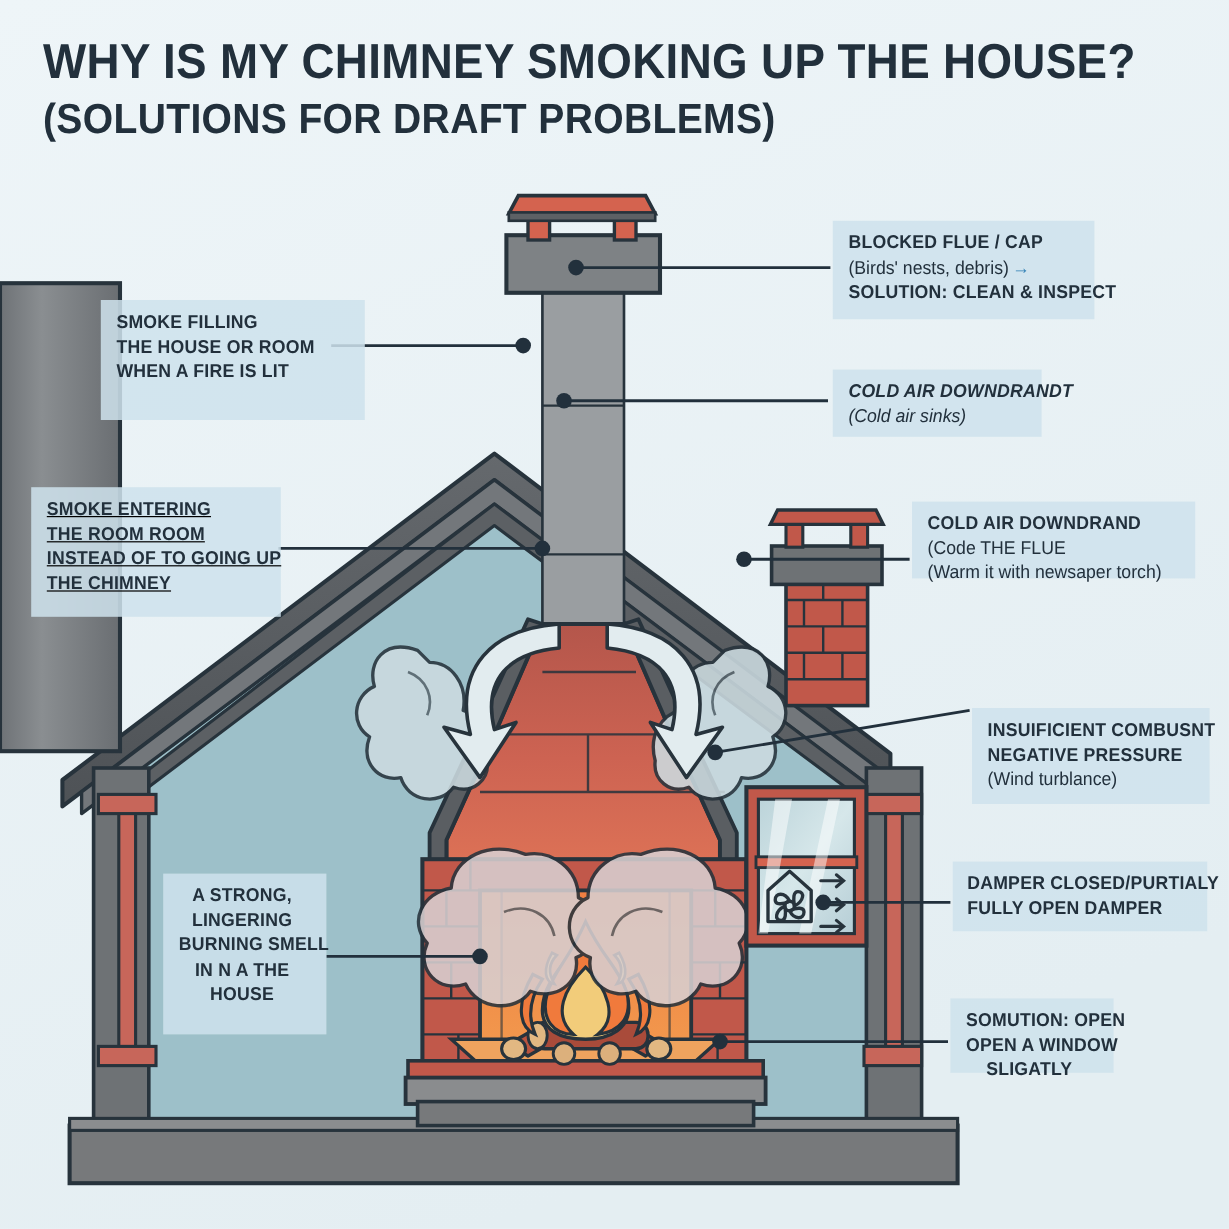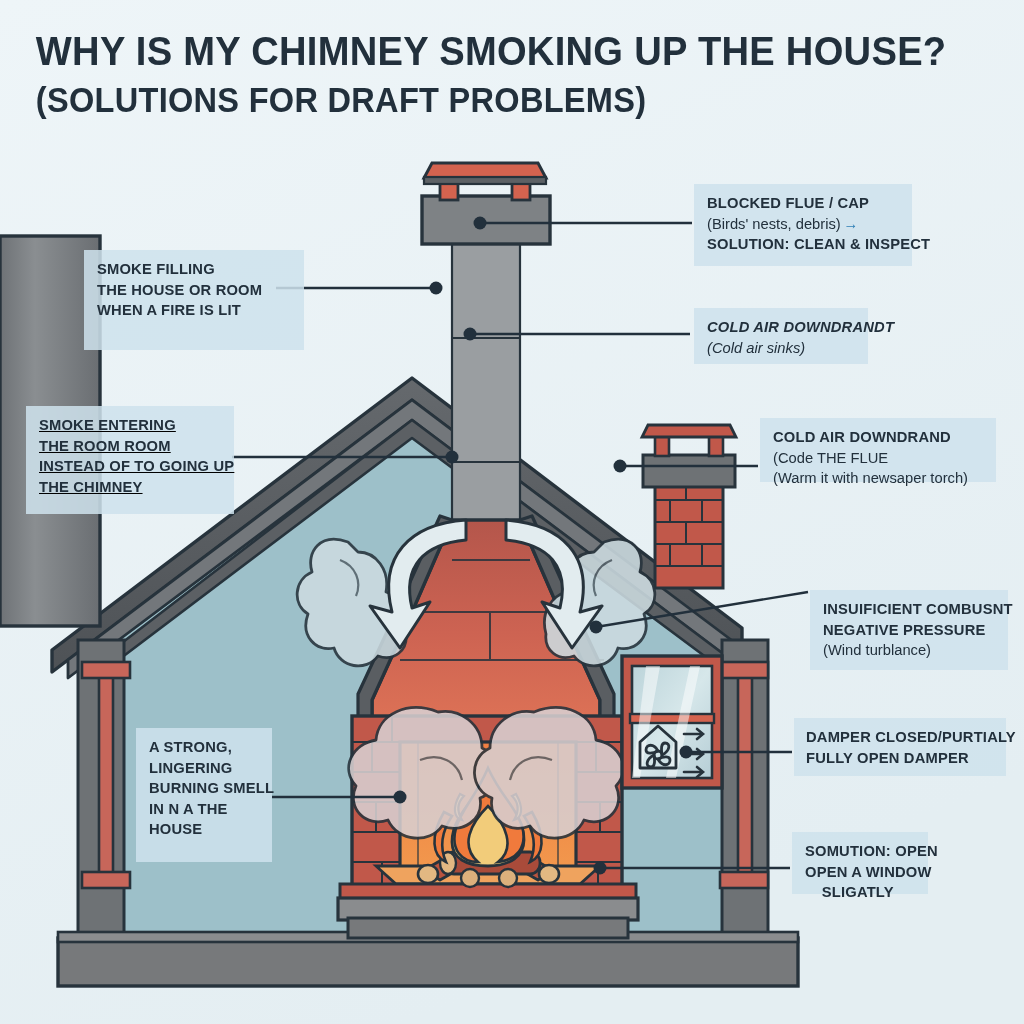--- a/index.html
+++ b/index.html
@@ -328,21 +328,21 @@
     <div class="ln bold">WHEN A FIRE IS LIT</div>
   </div>
 
   <div class="callout" style="left:26px; top:406px; width:208px; height:108px;text-decoration:underline;">
     <div class="ln bold">SMOKE ENTERING</div>
     <div class="ln bold">THE ROOM ROOM</div>
     <div class="ln bold">INSTEAD OF TO GOING UP</div>
     <div class="ln bold">THE CHIMNEY</div>
   </div>
 
-  <div class="callout" style="left:136px; top:728px; width:136px; height:134px;">
+  <div class="callout" style="left:136px; top:728px; width:136px; height:134px;text-align:center;">
     <div class="ln bold">A STRONG,</div>
     <div class="ln bold">LINGERING</div>
     <div class="ln bold">BURNING SMELL</div>
     <div class="ln bold">IN N A THE</div>
     <div class="ln bold">HOUSE</div>
   </div>
 
   <div class="callout" style="left:694px; top:184px; width:218px; height:82px;">
     <div class="ln bold">BLOCKED FLUE / CAP</div>
     <div class="ln reg"><span>(Birds' nests, debris)</span><span class="arrow-glyph">→</span></div>

